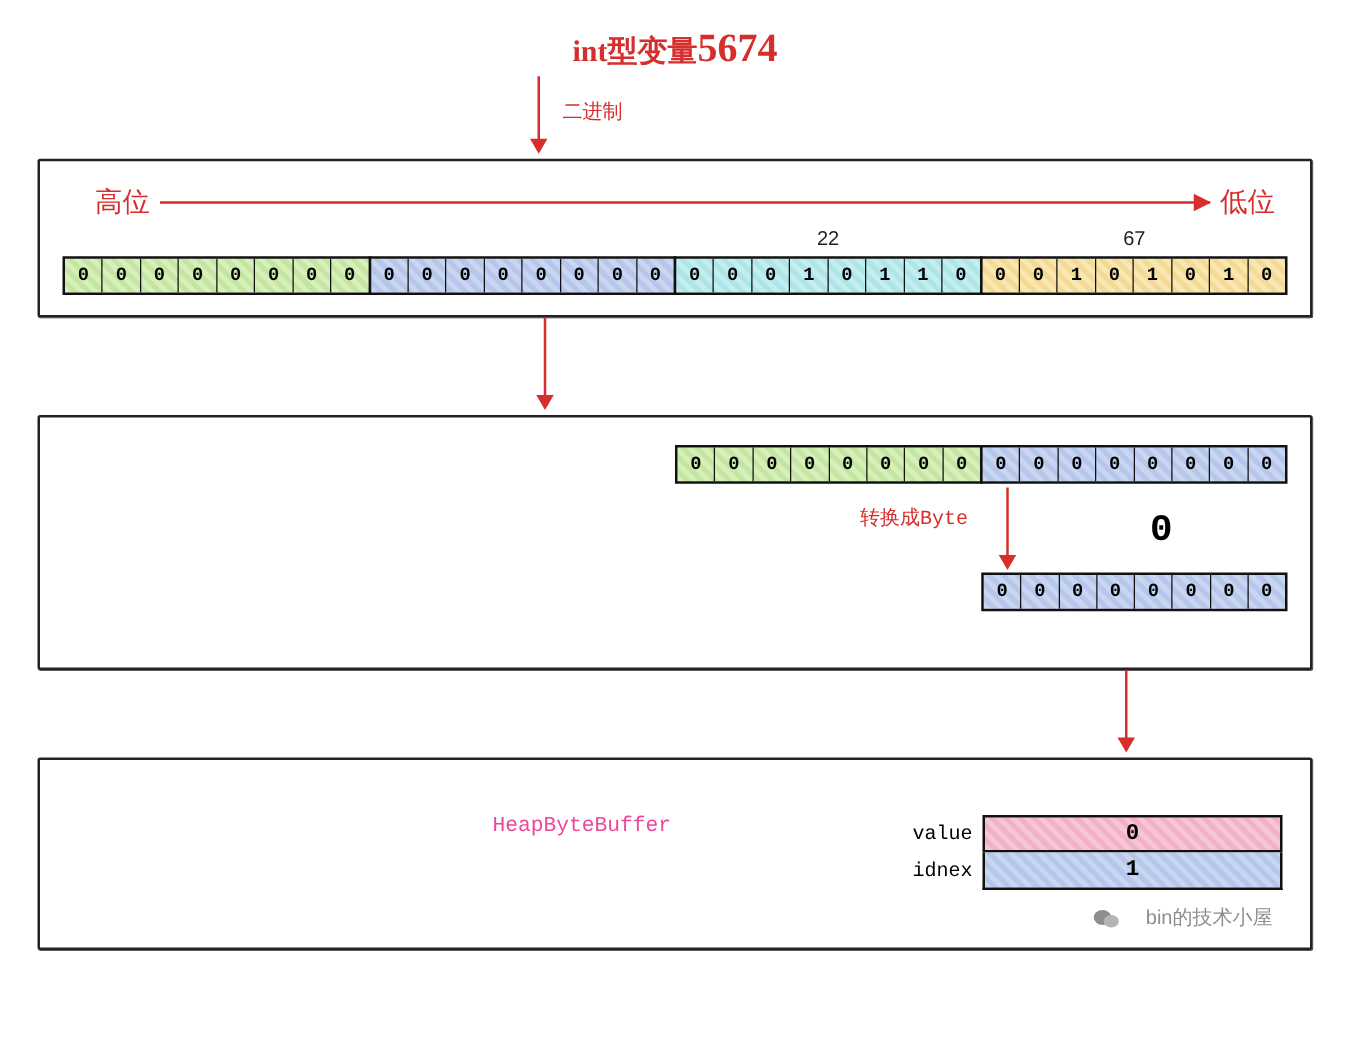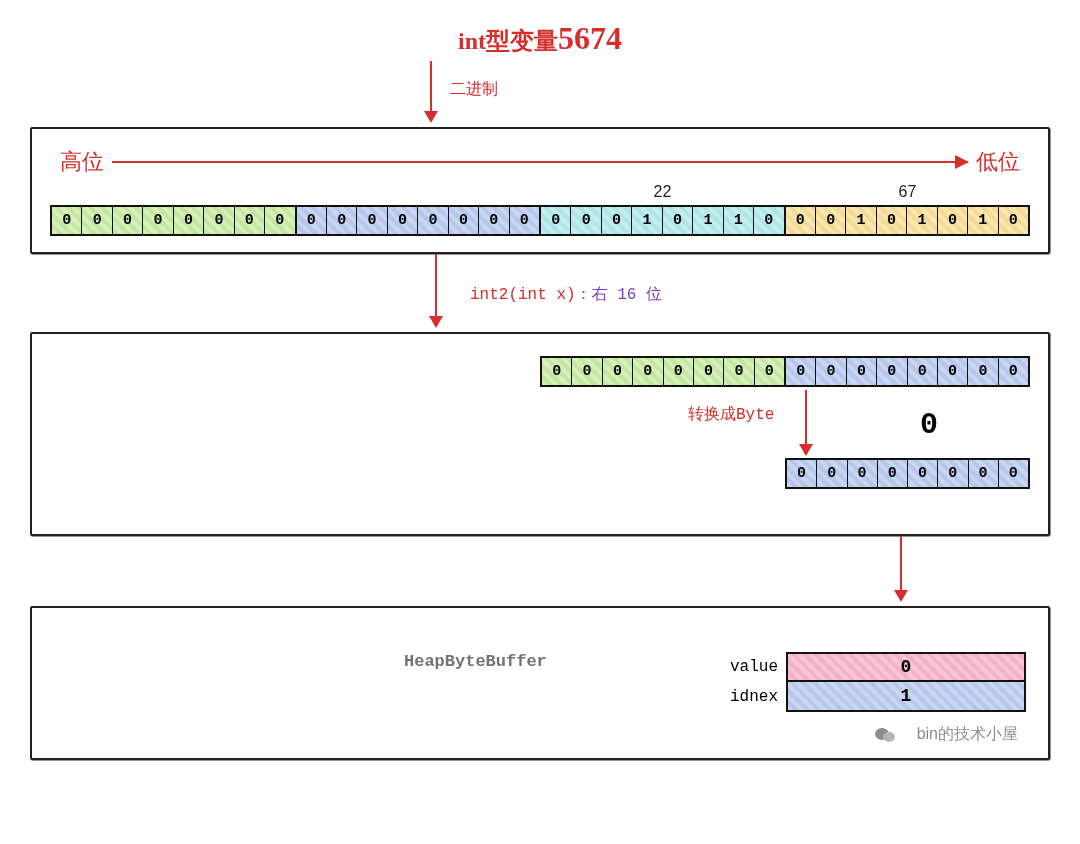--- a/index.html
+++ b/index.html
@@ -38,21 +38,21 @@
   .hand-box {
     border: 2px solid #222;
     border-radius: 2px;
     margin: 0 20px 0 20px;
     padding: 14px 18px 16px 18px;
     position: relative;
     box-shadow: 0.5px 0.5px 0 #222;
   }
   .high-low-row {
     display: flex; align-items: center;
-    margin: 4px 10px 6px 10px;
+    margin: 4px 10px 6px 26px;
   }
   .hl-label { font-size: 22px; color: #d62d2d; font-weight: 500; }
   .hl-arrow {
     flex: 1; height: 2px; background: #d62d2d; position: relative; margin: 0 8px;
   }
   .hl-arrow:after {
     content: ''; position: absolute; right: -1px; top: -6px;
     border-left: 14px solid #d62d2d;
     border-top: 7px solid transparent;
     border-bottom: 7px solid transparent;
@@ -136,22 +136,22 @@
   }
   .down2-block .head {
     position: absolute; left: 864px; top: 54px;
     border-left: 7px solid transparent; border-right: 7px solid transparent; border-top: 12px solid #d62d2d;
   }
   .box3-content {
     position: relative;
     height: 120px;
   }
   .heap-label {
-    position: absolute; left: 354px; top: 30px; font-size: 17px; color: #737373;
-    font-family: "Courier New", monospace; font-weight: bold;
+    position: absolute; left: 344px; top: 30px; font-size: 17px; color: #ec4899;
+    font-family: "Courier New", monospace; font-weight: normal;
   }
   .kv-table {
     position: absolute; right: 4px; top: 30px; width: 300px;
   }
   .kv-row { display: flex; align-items: stretch; height: 30px; }
   .kv-label {
     width: 60px; text-align: right; padding-right: 8px;
     font-size: 16px; font-family: "Courier New", monospace;
     display: flex; align-items: center; justify-content: flex-end;
   }
@@ -245,23 +245,20 @@
         <div class="bit">0</div>
         <div class="bit">1</div>
         <div class="bit">0</div>
     </div>
   </div>
 </div>
 
 <div class="mid-arrow-block">
   <div class="line"></div>
   <div class="head"></div>
-  <div class="lbl">
-    <span class="red">int2(int x)：</span><span class="purple">右 16 位</span>
-  </div>
 </div>
 
 <div class="hand-box">
   <div class="box2-content">
     <div class="two-bytes bits-row">
       <div class="byte-group bg-green">
         <div class="bit">0</div>
           <div class="bit">0</div>
           <div class="bit">0</div>
           <div class="bit">0</div>

